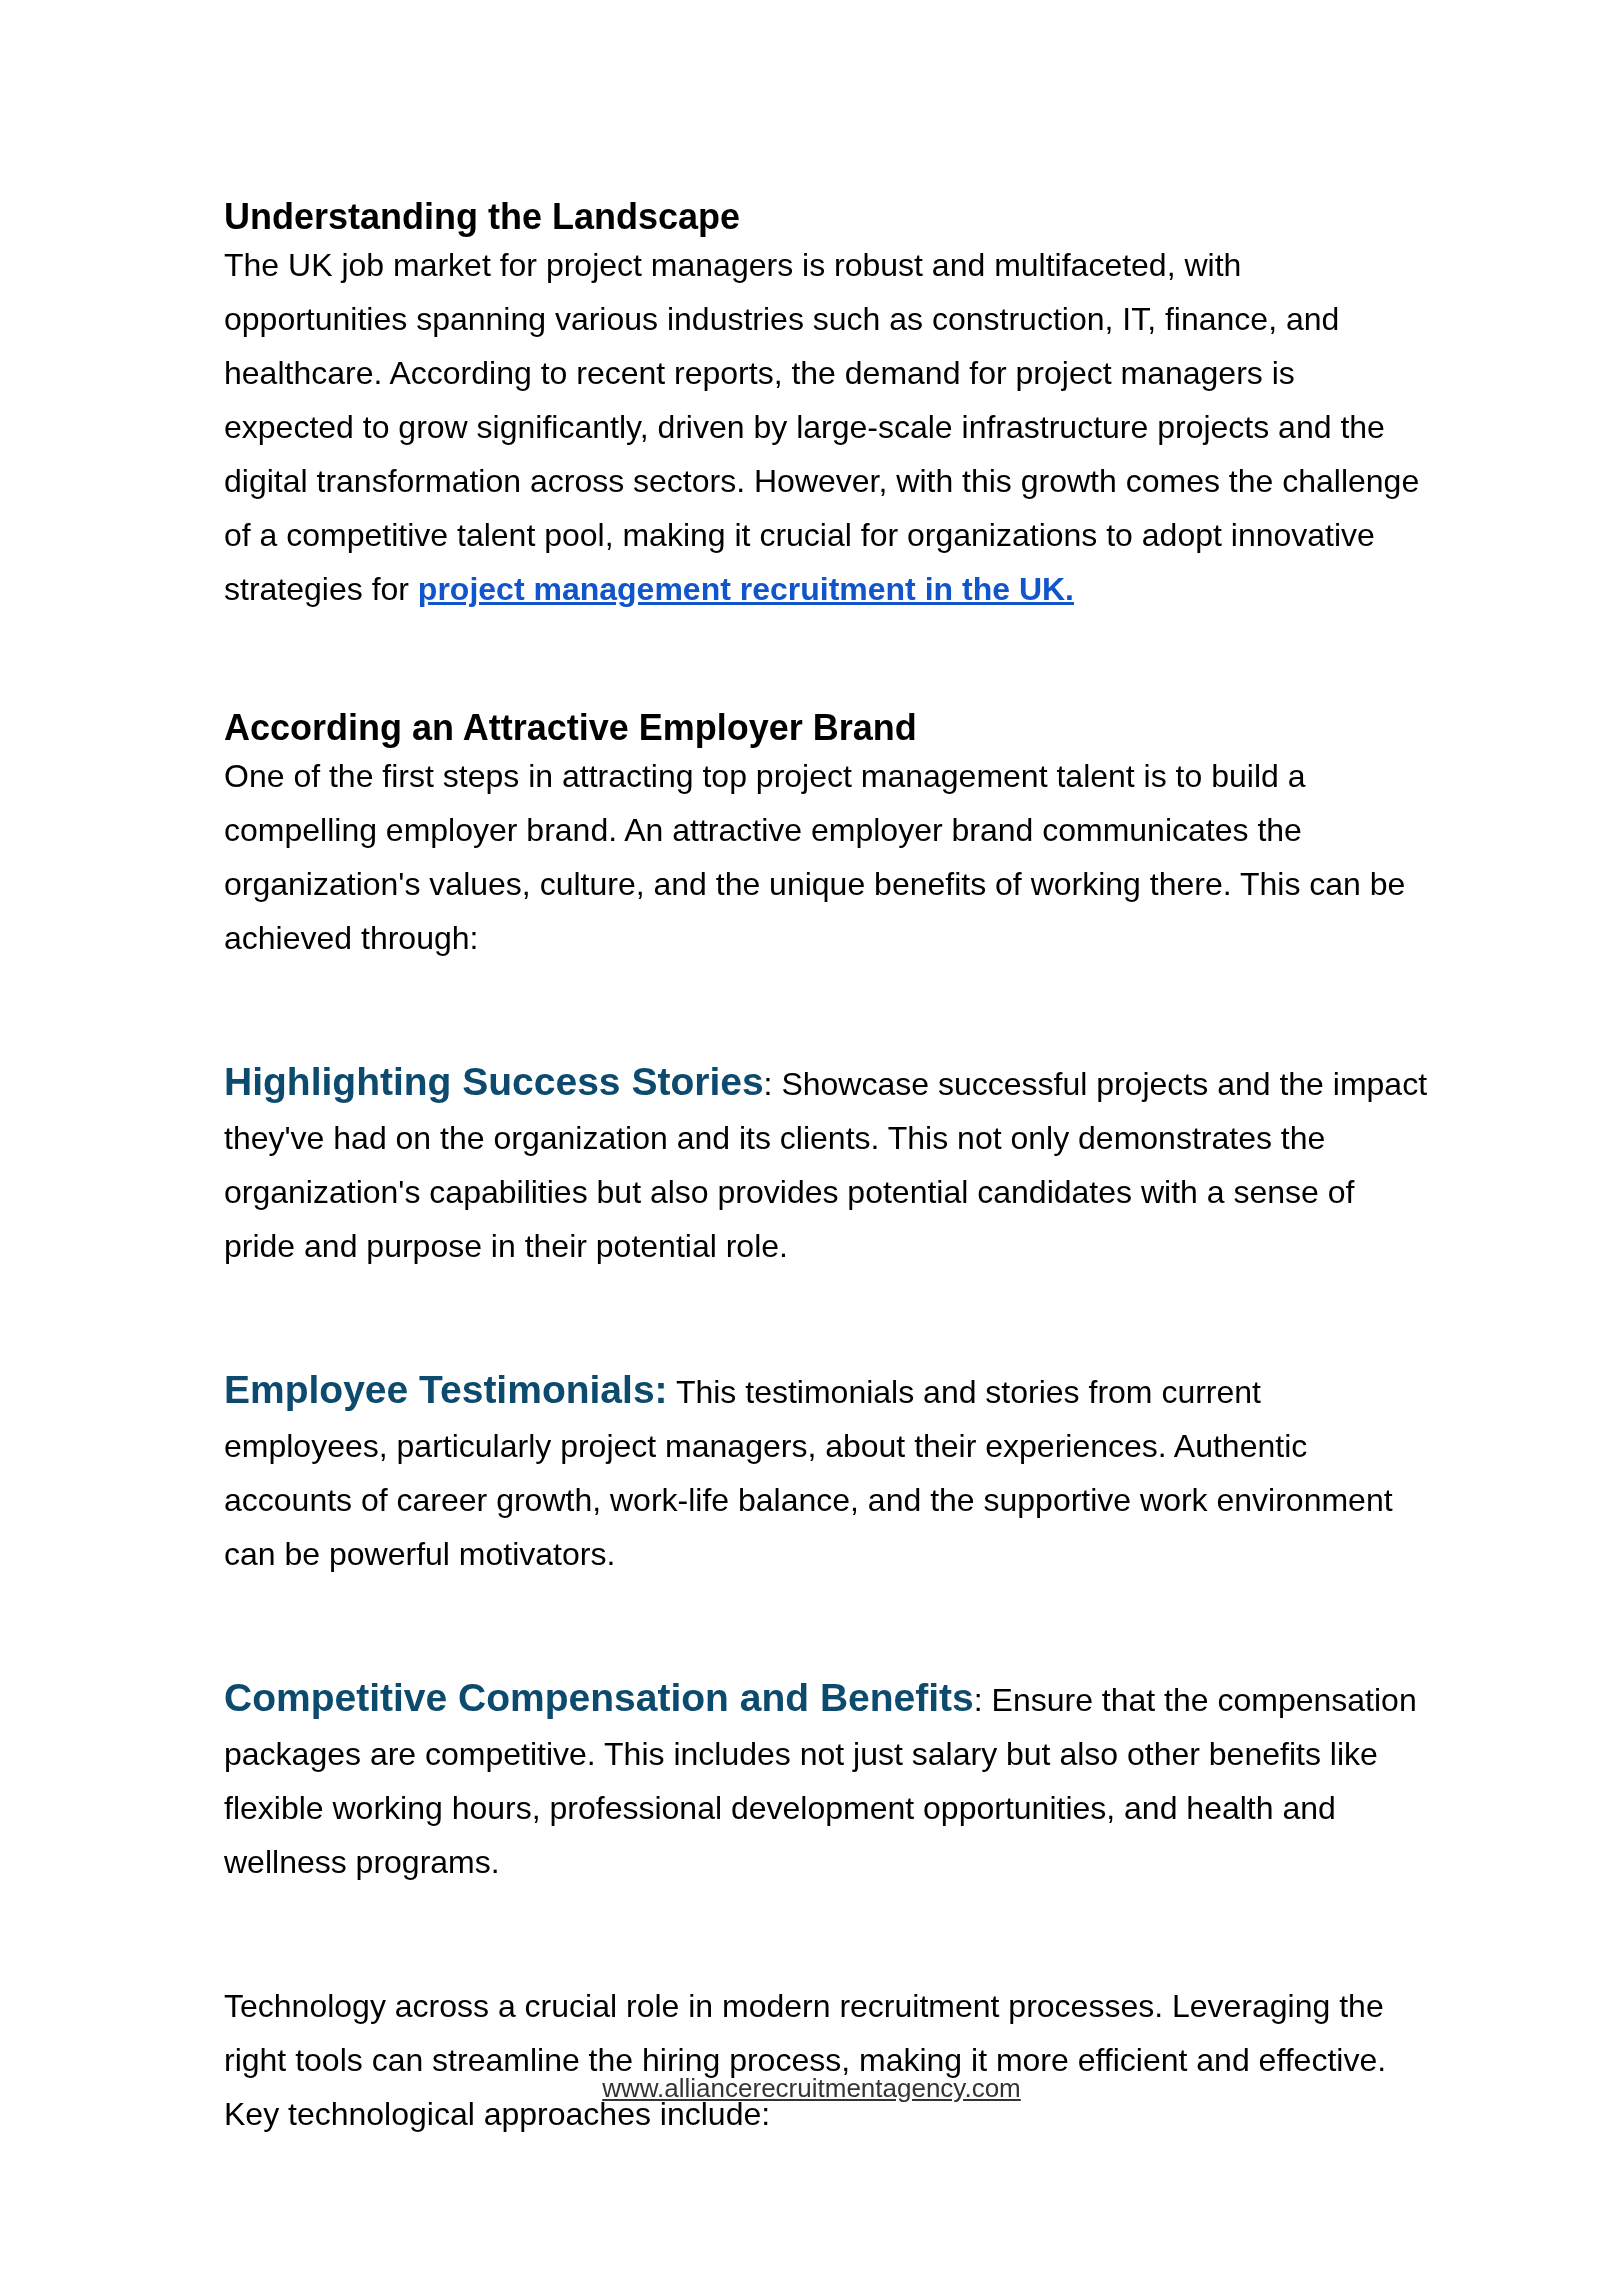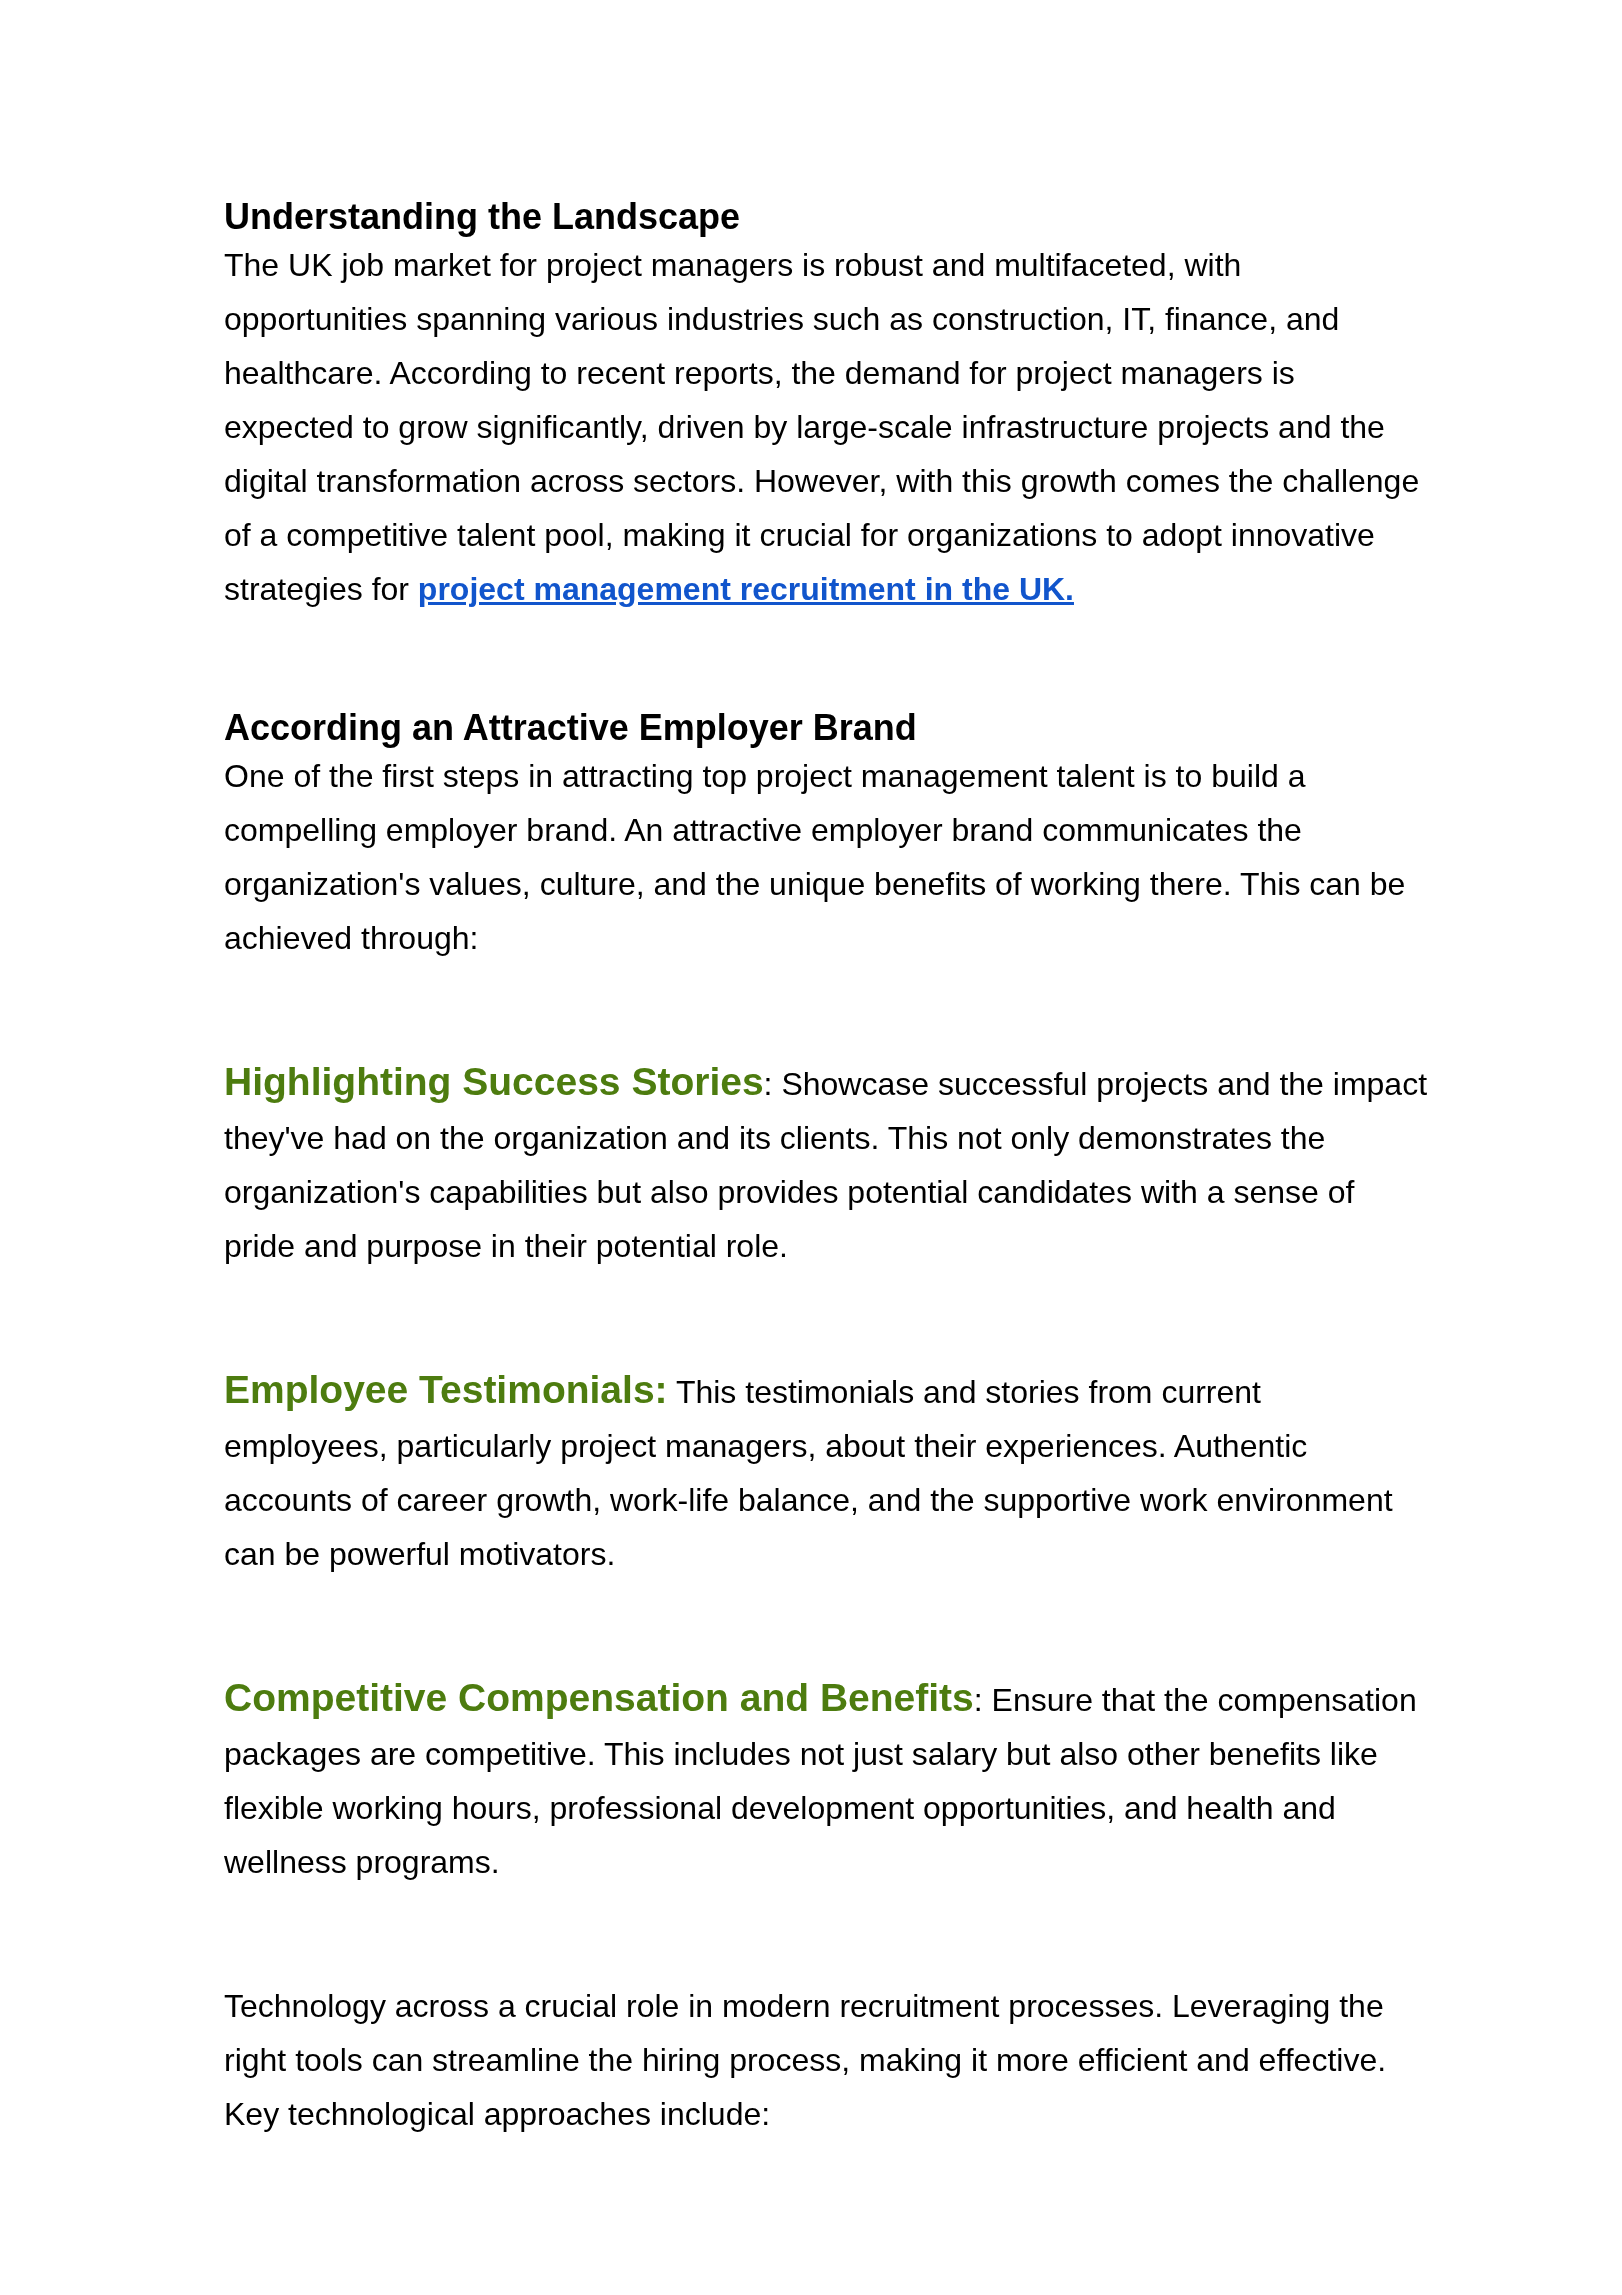--- a/index.html
+++ b/index.html
@@ -34,21 +34,21 @@
   }
   p.body-para {
     margin: 0;
     font-size: 32px;
     line-height: 54px;
     color: #000000;
   }
   .runin-heading {
     font-size: 39px;
     font-weight: 700;
-    color: #4d7c0f;
+    color: #0c4a6e;
   }
   a.doc-link {
     color: #1155cc;
     font-weight: 700;
     text-decoration: underline;
     cursor: pointer;
   }
   .footer {
     position: absolute;
     left: 0;
@@ -91,14 +91,17 @@
     <section class="sec">
       <p class="body-para"><span class="runin-heading">Competitive Compensation and Benefits</span><span>: </span><span>Ensure that the compensation packages are competitive. This includes not just salary but also other benefits like flexible working hours, professional development opportunities, and health and wellness programs.</span></p>
     </section>
 
     <section class="sec">
       <p class="body-para">Technology across a crucial role in modern recruitment processes. Leveraging the right tools can streamline the hiring process, making it more efficient and effective. Key technological approaches include:</p>
     </section>
 
   </main>
 
+  <footer class="footer">
+    <a class="footer-link">www.alliancerecruitmentagency.com</a>
+  </footer>
 </div>
 
 
 </body></html>

